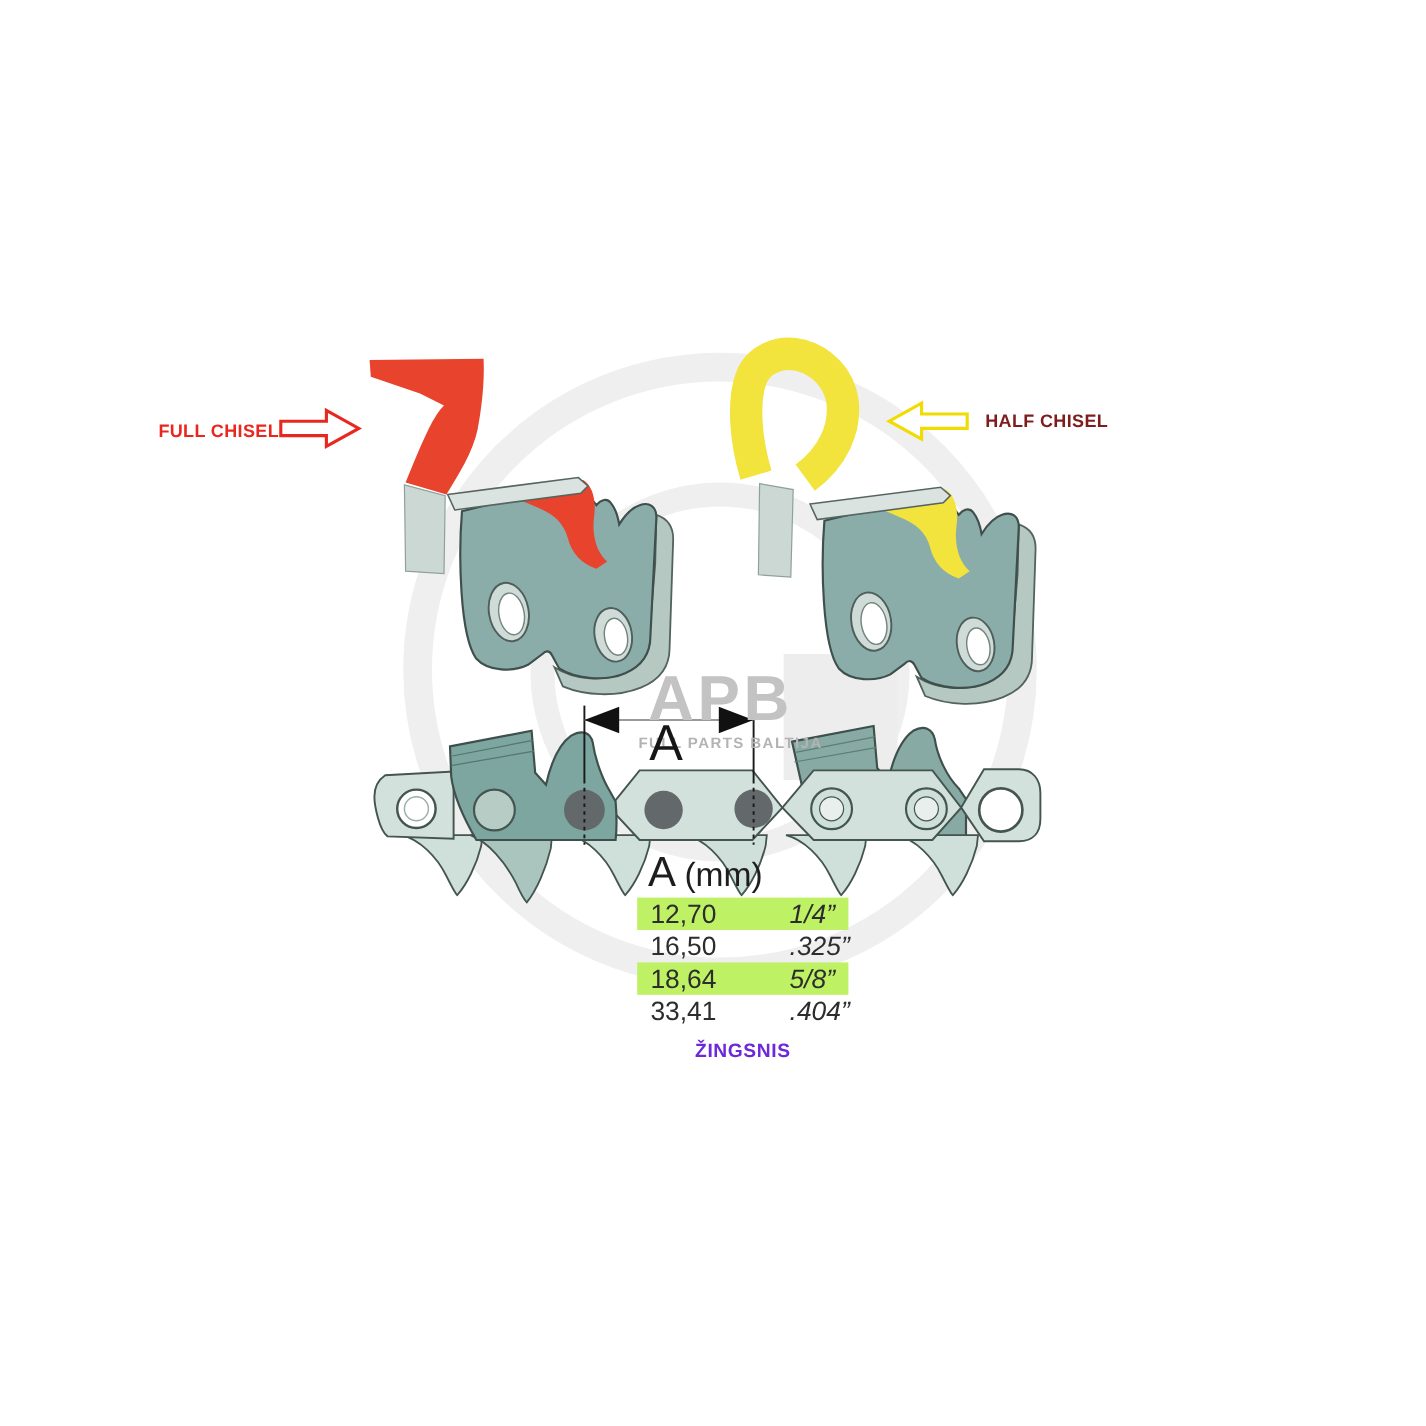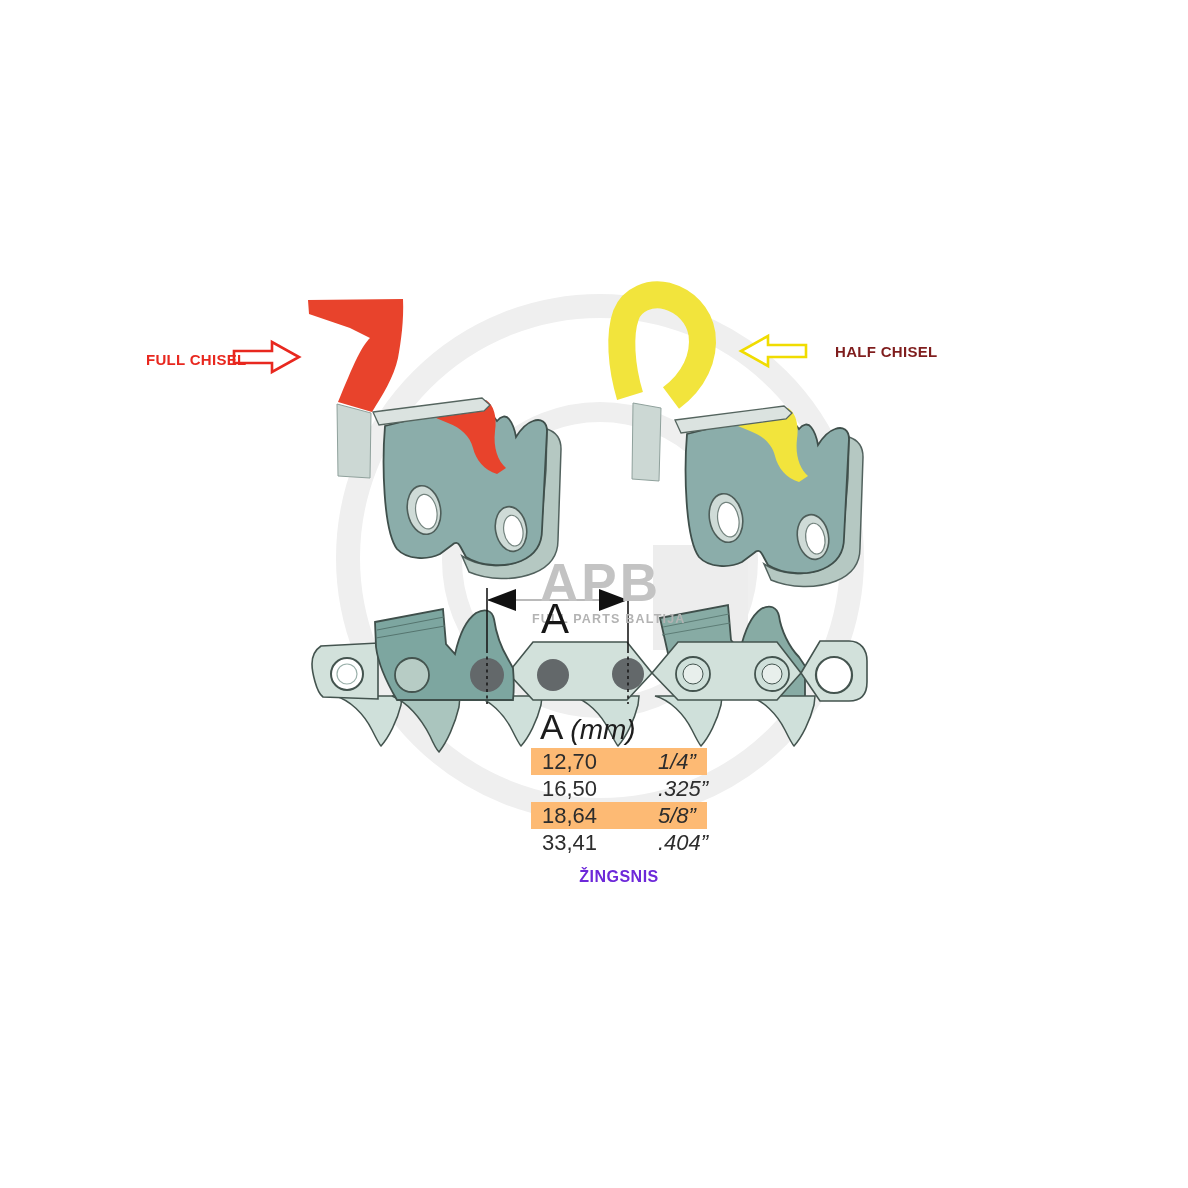--- a/index.html
+++ b/index.html
@@ -2,32 +2,32 @@
 <html><head>
 <meta charset="utf-8">
 <style>
   html,body{margin:0;padding:0;background:#ffffff;}
   #canvas{
     position:relative;width:1188px;height:1188px;background:#ffffff;
     overflow:hidden;font-family:"Liberation Sans",sans-serif;
   }
   #scene{position:absolute;left:0;top:0;}
   .abs{position:absolute;white-space:nowrap;}
-  .chisel-label{font-size:15px;font-weight:700;letter-spacing:.3px;margin-left:14px;}
+  .chisel-label{font-size:15px;font-weight:700;letter-spacing:.3px;}
   #full-chisel-label{left:132px;top:351px;color:#e8281f;}
   #half-chisel-label{left:821px;top:343px;color:#7f1d1d;}
   #wm-logo{left:540px;top:556px;font-size:53px;font-weight:800;letter-spacing:3px;color:#c3c3c3;line-height:1;}
   #wm-tagline{left:532px;top:612px;font-size:12.5px;font-weight:700;letter-spacing:1.2px;color:#b3b3b3;}
   #dim-a-label{left:541px;top:598px;font-size:42px;font-weight:400;color:#161616;line-height:1;}
   #table-header{left:540px;top:709px;display:flex;align-items:baseline;gap:7px;color:#1d1d1d;}
   #table-header .big-a{font-size:35px;line-height:1;}
-  #table-header .unit{font-size:28px;line-height:1;font-style:italic;}
+  #table-header .unit{font-size:28px;line-height:1;}
   #pitch-table{left:531px;top:748px;width:176px;font-size:22px;color:#2d2d2d;}
   .ptr{position:relative;height:27px;line-height:27px;}
-  .ptr.hl{background:#fdba74;}
+  .ptr.hl{background:#bef264;}
   .ptr .mm{position:absolute;left:11px;}
   .ptr .inch{position:absolute;left:127px;font-style:italic;}
   #pitch-caption{left:531px;top:868px;width:176px;text-align:center;font-size:16px;font-weight:700;letter-spacing:.5px;color:#6d28d9;}
 </style>
 </head>
 <body>
 
 <div id="canvas">
 
   <svg id="scene" width="1188" height="1188" viewBox="0 0 1188 1188">

